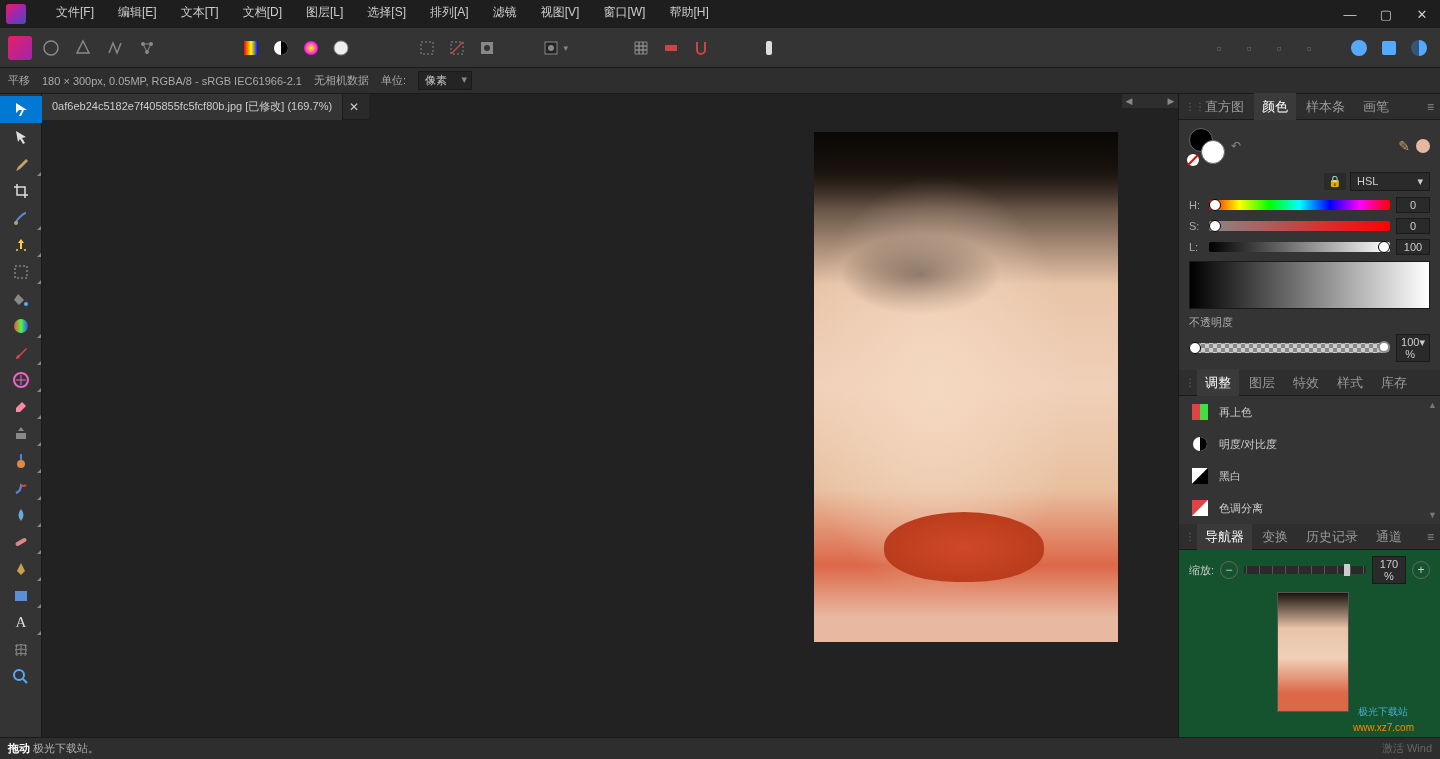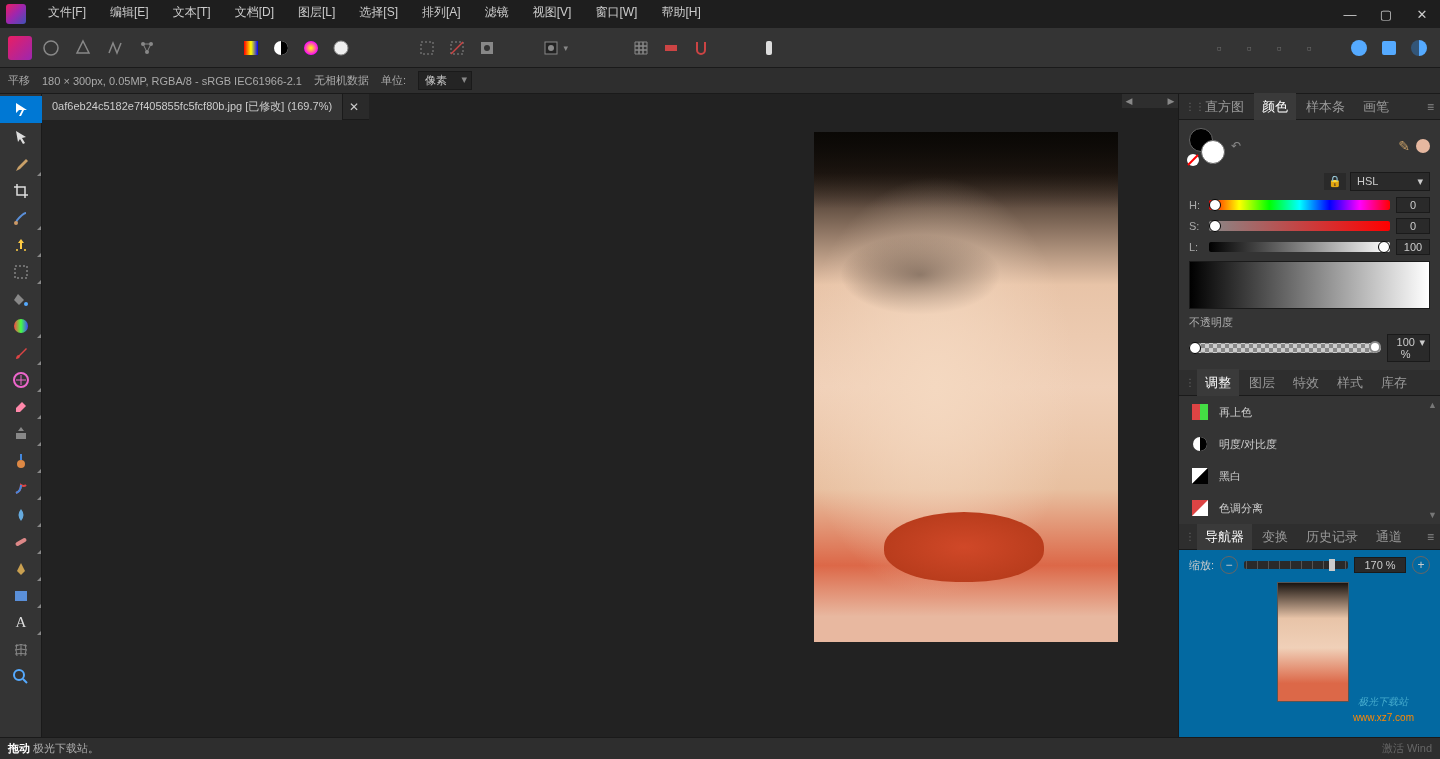--- a/index.html
+++ b/index.html
@@ -3,21 +3,21 @@
 <meta charset="utf-8">
 <style>
 * { margin:0; padding:0; box-sizing:border-box; font-family:"Microsoft YaHei",Arial,sans-serif; user-select:none; }
 body { width:1440px; height:759px; background:#2a2a2a; color:#ccc; font-size:12px; overflow:hidden; position:relative; }
 
 
 .titlebar { height:28px; background:#1e1e1e; display:flex; align-items:center; padding-left:6px; }
 .app-logo { width:20px; height:20px; background:linear-gradient(135deg,#e91e63,#9c27b0,#3f51b5); border-radius:3px; margin-right:8px; }
 .window-controls { margin-left:auto; display:flex; }
 .win-btn { width:36px; height:28px; display:flex; align-items:center; justify-content:center; color:#ccc; font-size:13px; }
-.menu-items { position:absolute; top:0; left:36px; height:25px; display:flex; align-items:flex-start; }
+.menu-items { position:absolute; top:0; left:44px; height:25px; display:flex; align-items:flex-start; }
 .menu-item { padding:4px 12px; cursor:pointer; font-size:12px; }
 
 
 .toolbar { height:40px; background:#343434; display:flex; align-items:center; padding:0 8px; gap:6px; border-bottom:1px solid #1a1a1a; }
 .tool-logo { width:24px; height:24px; background:linear-gradient(135deg,#e91e63,#9c27b0); border-radius:3px; }
 .tb-group { display:flex; gap:4px; align-items:center; }
 .tb-btn { width:26px; height:26px; display:flex; align-items:center; justify-content:center; border-radius:2px; cursor:pointer; font-size:14px; }
 .tb-sep { width:12px; }
 .tb-spacer { flex:1; }
 
@@ -77,39 +77,39 @@
 .hue-grad { background:linear-gradient(90deg,red,yellow,lime,cyan,blue,magenta,red); }
 .sat-grad { background:linear-gradient(90deg,#888,#f00); }
 .lit-grad { background:linear-gradient(90deg,#000,#fff); }
 .slider-val { width:34px; background:#2a2a2a; border:1px solid #1a1a1a; color:#ccc; padding:1px 4px; font-size:11px; text-align:center; }
 .gradient-preview { height:48px; background:linear-gradient(90deg,#000,#fff); border:1px solid #1a1a1a; margin:6px 0; }
 .opacity-row { display:flex; align-items:center; gap:6px; }
 .opacity-label { font-size:11px; color:#aaa; }
 .op-track { flex:1; height:10px; background:repeating-conic-gradient(#888 0% 25%,#ccc 0% 50%) 0/8px 8px; border-radius:5px; position:relative; }
 .op-thumb-l { position:absolute; left:0; width:12px; height:12px; background:#fff; border-radius:50%; top:-1px; border:1px solid #000; }
 .op-thumb-r { position:absolute; right:0; width:12px; height:12px; background:#fff; border:2px solid #888; border-radius:50%; top:-2px; }
-.op-val { width:43px; background:#2a2a2a; border:1px solid #1a1a1a; color:#ccc; padding:1px 4px; font-size:11px; text-align:center; display:flex; justify-content:space-between; }
+.op-val { width:34px; background:#2a2a2a; border:1px solid #1a1a1a; color:#ccc; padding:1px 4px; font-size:11px; text-align:center; display:flex; justify-content:space-between; }
 
 
 .adj-list { background:#343434; flex:0 0 auto; }
 .adj-item { display:flex; align-items:center; gap:10px; padding:7px 12px; cursor:pointer; font-size:11px; }
 .adj-icon { width:18px; height:18px; display:flex; align-items:center; justify-content:center; font-size:14px; }
 
 
-.nav-panel { background:#0369a1; padding:6px 10px; flex:1; }
+.nav-panel { background:#14532d; padding:6px 10px; flex:1; }
 .zoom-row { display:flex; align-items:center; gap:6px; margin-bottom:8px; }
 .zoom-label { font-size:11px; }
 .zoom-btn { width:18px; height:18px; border:1px solid #666; border-radius:50%; display:flex; align-items:center; justify-content:center; font-size:12px; color:#ccc; cursor:pointer; }
 .zoom-track { flex:1; height:8px; background:#2a2a2a; position:relative; border-radius:2px; }
 .zoom-ticks { position:absolute; inset:0; display:flex; justify-content:space-between; padding:0 2px; }
 .zoom-tick { width:1px; height:8px; background:#555; }
 .zoom-thumb { position:absolute; width:6px; height:12px; background:#ccc; top:-2px; left:82%; }
-.zoom-val { width:52px; background:#2a2a2a; border:1px solid #1a1a1a; padding:1px 4px; font-size:11px; text-align:center; }
+.zoom-val { width:34px; background:#2a2a2a; border:1px solid #1a1a1a; padding:1px 4px; font-size:11px; text-align:center; }
 .nav-thumb { width:72px; height:120px; margin:4px auto 0 88px; background:linear-gradient(180deg,#1a1410 0%,#e8c4a8 30%,#f0d0b8 55%,#dc6848 85%); border:1px solid #555; position:relative; }
-.nav-logo { position:absolute; bottom:-8px; right:-60px; font-size:10px; color:#4ac;font-style:italic; }
+.nav-logo { position:absolute; bottom:-8px; right:-60px; font-size:10px; color:#4ac; }
 .nav-logo2 { position:absolute; bottom:-22px; right:-66px; font-size:10px; color:#f80; }
 
 
 .statusbar { height:22px; background:#2e2e2e; display:flex; align-items:center; padding:0 8px; font-size:11px; color:#aaa; border-top:1px solid #1a1a1a; }
 .status-hint b { color:#fff; }
 .status-right { margin-left:auto; color:#666; }
 svg { display:block; }
 </style>
 </head>
 <body>

